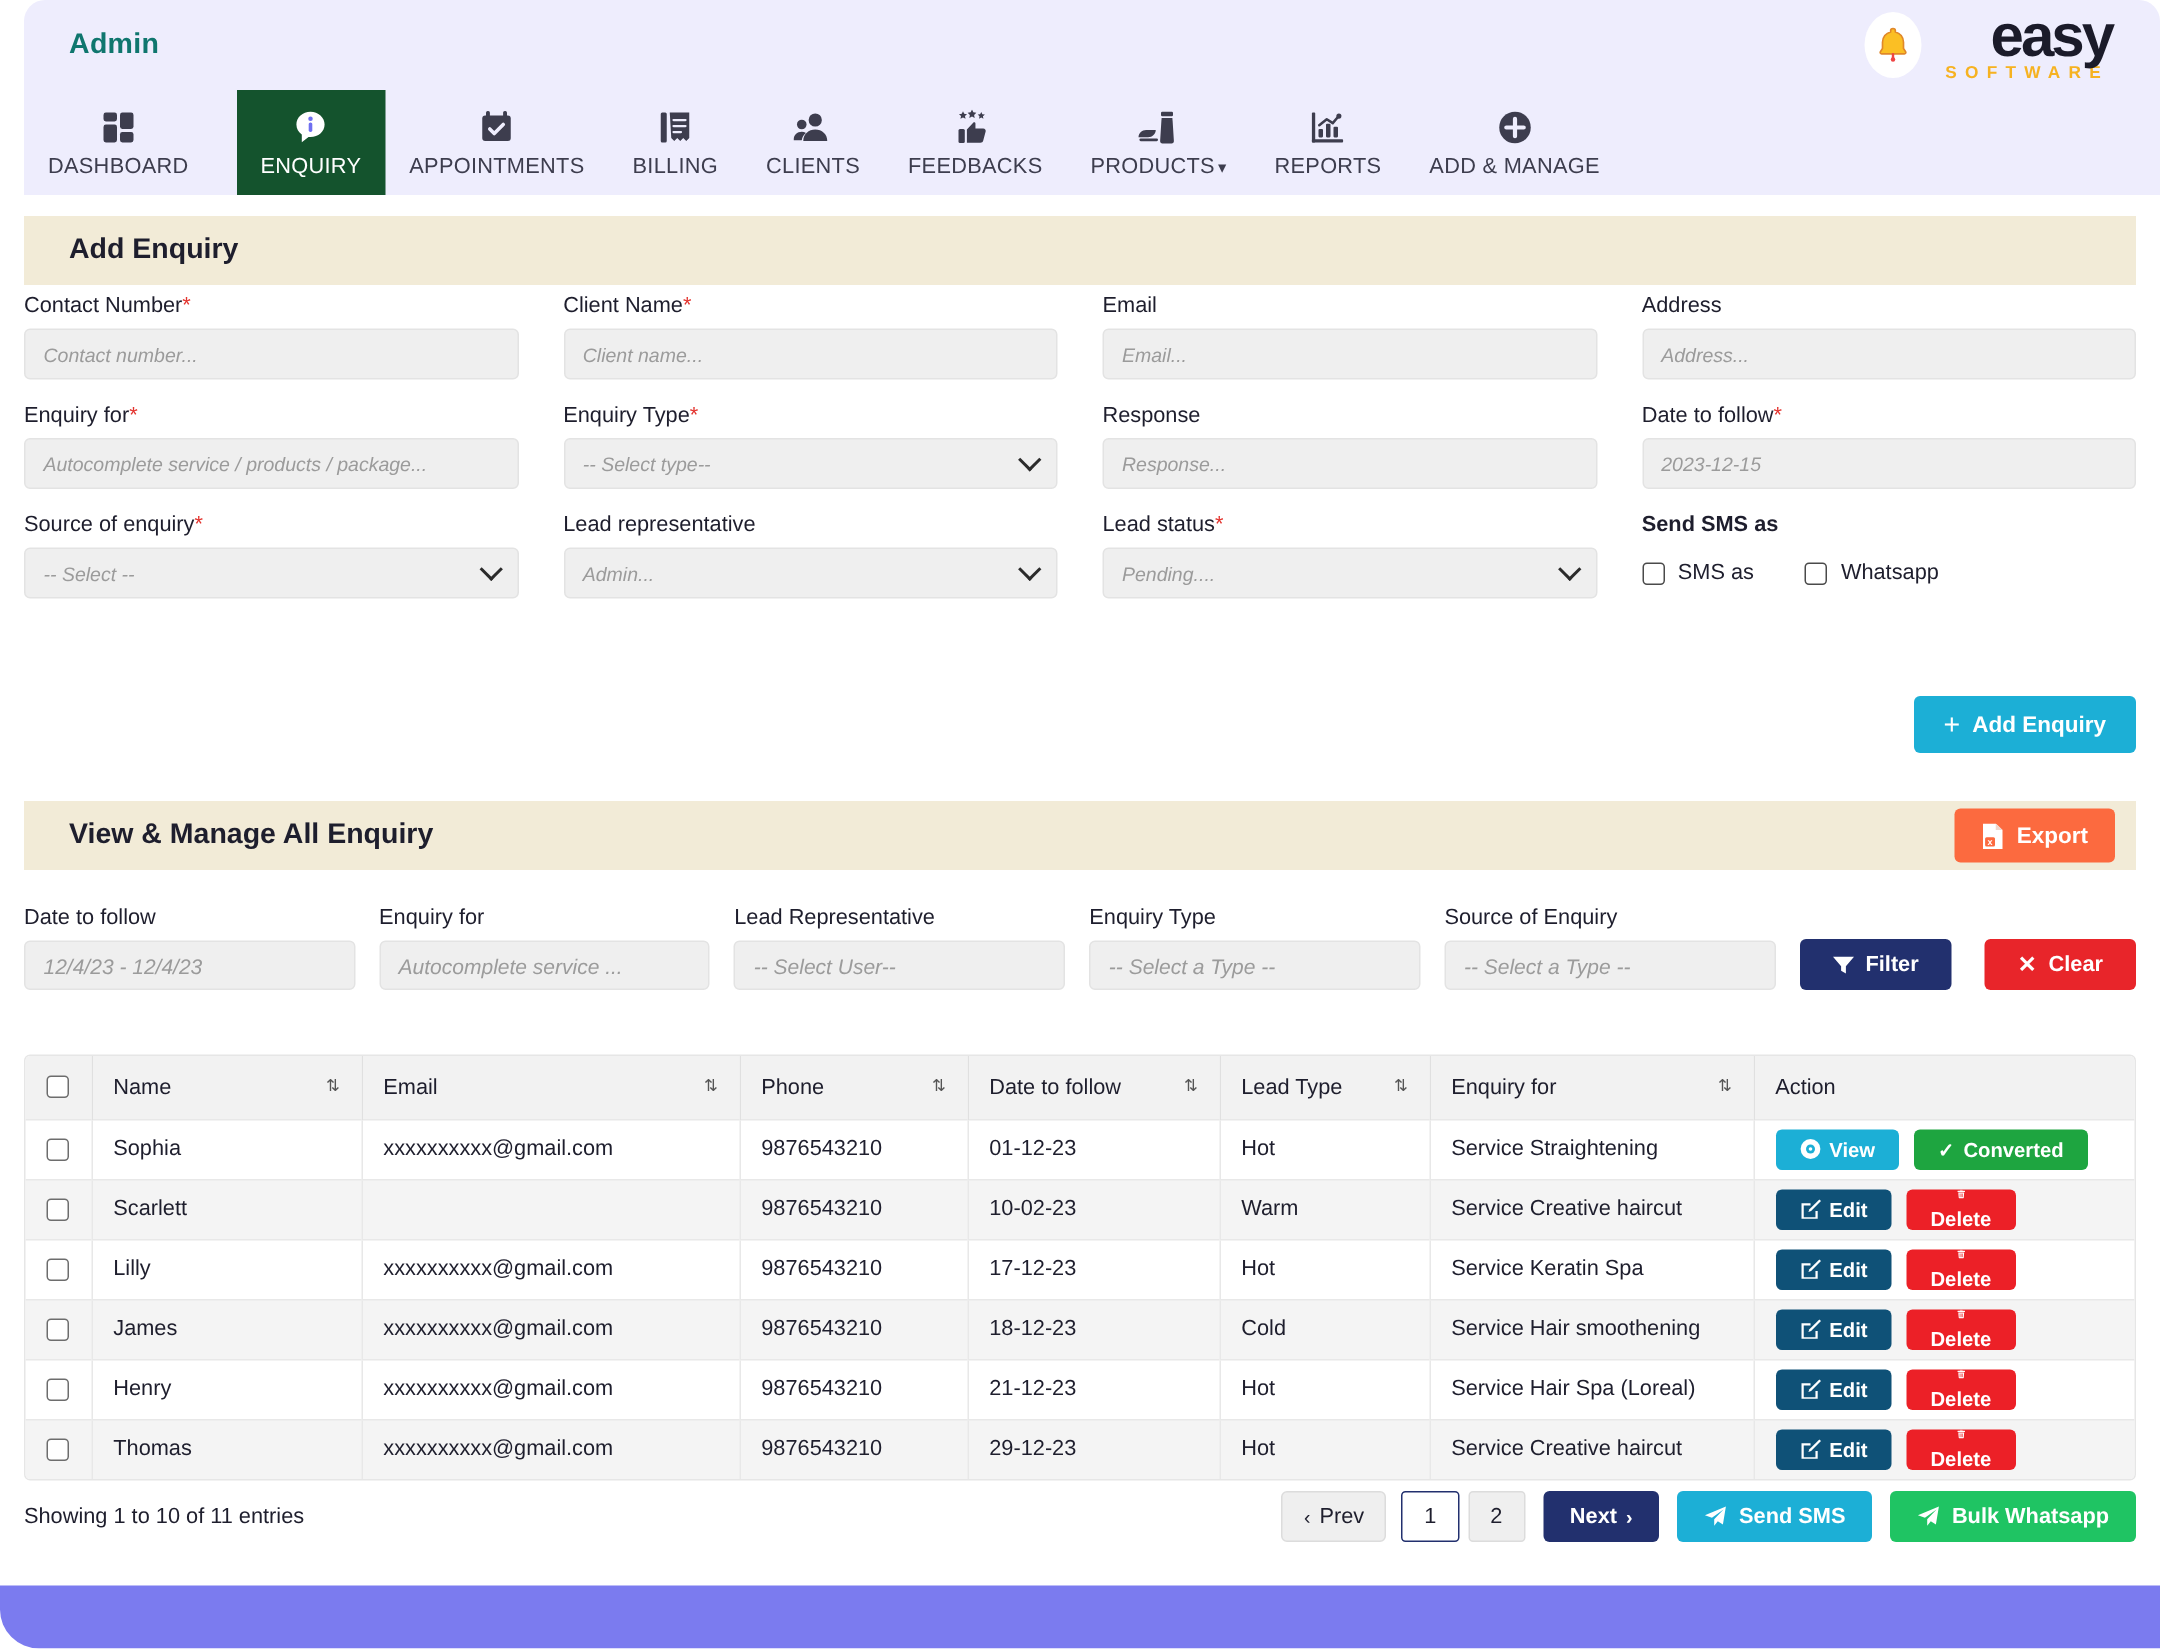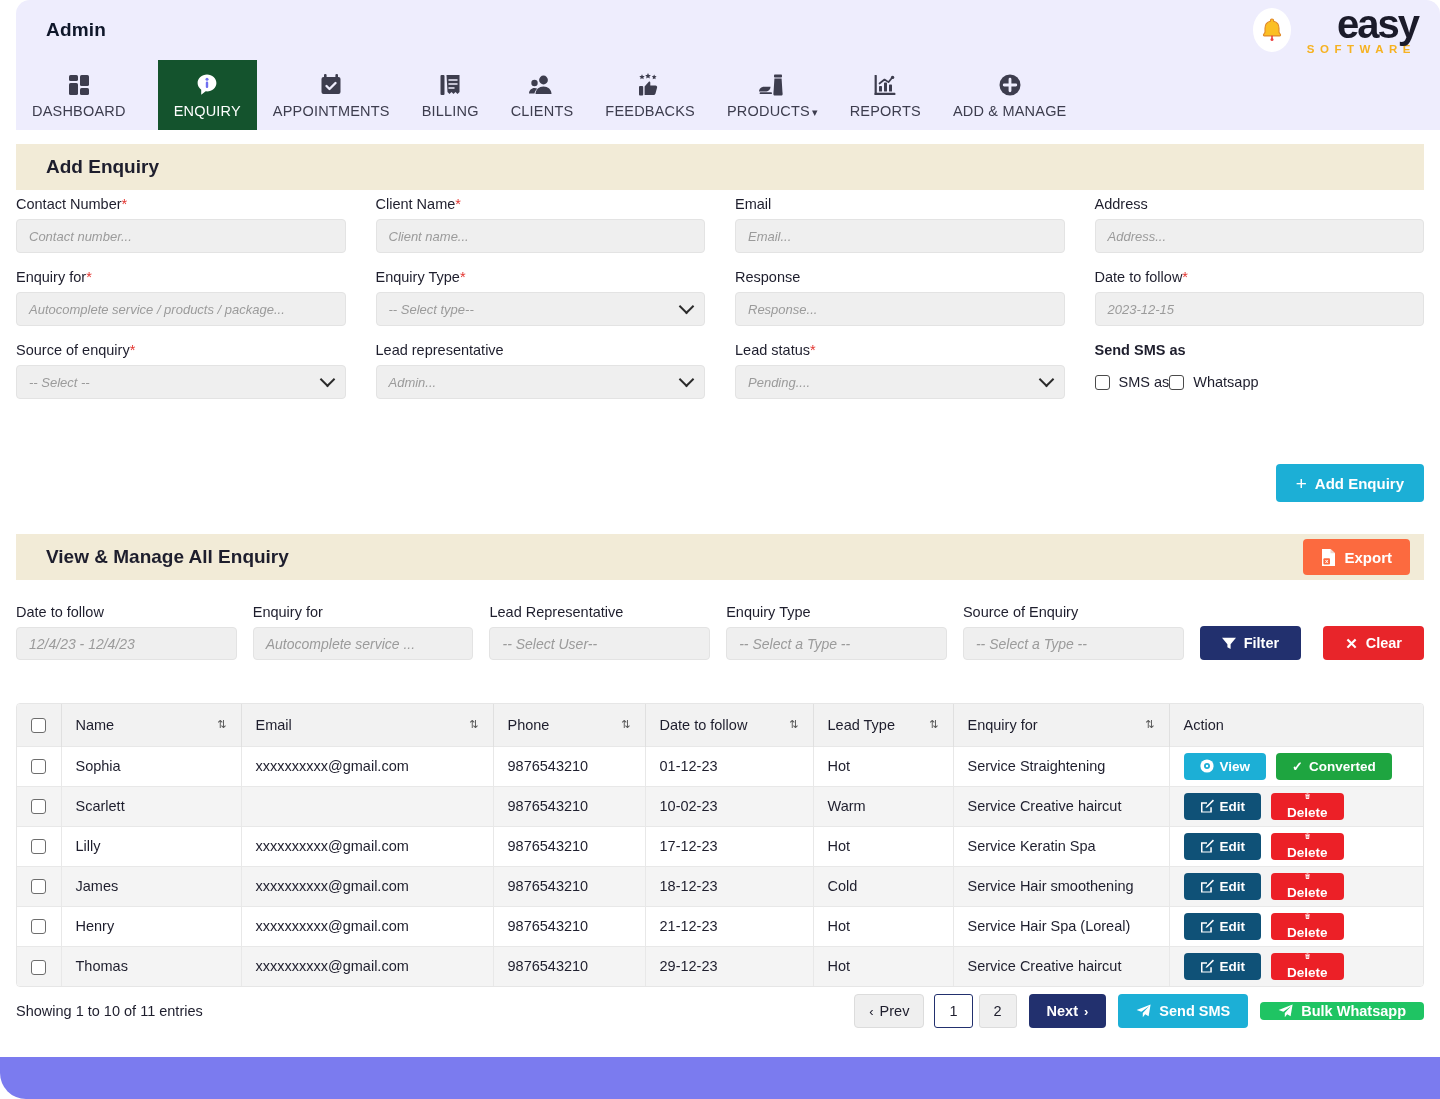--- a/index.html
+++ b/index.html
@@ -14,25 +14,25 @@
   
   .topbar {
     position: absolute; left: 16px; top: 0; width: 1424px; height: 60px;
     background: #eeedfd;
     border-radius: 0 0 0 0;
     border-top-left-radius: 14px;
     border-top-right-radius: 14px;
     display: flex; align-items: center;
   }
   .topbar-title {
-    margin-left: 30px; font-size: 19px; font-weight: bold; color: #0f172a;
+    margin-left: 30px; font-size: 19px; font-weight: bold; color: #0f766e;
     letter-spacing: .2px;
   }
   .topbar-right {
-    margin-left: auto; display: flex; align-items: center; gap: 16px; padding-right: 22px;
+    margin-left: auto; display: flex; align-items: center; gap: 16px; padding-right: 32px;
   }
   .bell-wrap {
     width: 38px; height: 44px; background: #fff; border-radius: 50%;
     display: flex; align-items: center; justify-content: center;
   }
   .logo { display: flex; flex-direction: column; align-items: flex-end; }
   .logo-main {
     font-size: 40px; font-weight: bold; color: #1b1b2a; line-height: .9;
     letter-spacing: -2px; position: relative;
   }
@@ -84,21 +84,21 @@
     width: 100%; height: 34px; background: #efefef; border: 1px solid #e3e3e3;
     border-radius: 4px; padding: 0 12px; font-size: 13px; color: #9b9b9b;
     font-style: italic; display: flex; align-items: center;
     font-family: "Liberation Sans", sans-serif;
   }
   .inp.sel { justify-content: space-between; }
   .chev {
     width: 11px; height: 11px; border-right: 2px solid #2b2b2b;
     border-bottom: 2px solid #2b2b2b; transform: rotate(45deg); margin-top: -5px;
   }
-  .checks { display: flex; align-items: center; height: 34px; }
+  .checks { display: flex; align-items: center; gap: 34px; height: 34px; }
   .check-item { display: flex; align-items: center; gap: 9px; cursor: pointer; }
   .cbox {
     width: 15px; height: 15px; border: 1.6px solid #4a4a4a; border-radius: 3px; background:#fff;
   }
   .check-lbl { font-size: 14.5px; color: #1e1e2d; }
 
   
   .btn {
     display: inline-flex; align-items: center; justify-content: center; gap: 8px;
     border: none; border-radius: 4px; color: #fff; font-size: 14.5px;
@@ -163,21 +163,21 @@
     border: 1px solid #dcdcdc; cursor: pointer; gap: 6px;
   }
   .pg.prev { border-radius: 4px; margin-right: 10px; }
   .pg.num { border-radius: 3px; margin-right: 6px; }
   .pg.num.active { background: #fff; border: 1px solid #22306e; }
   .pg.next {
     background: #22306e; color: #fff; border: none; border-radius: 4px;
     font-weight: bold; margin-left: 6px; margin-right: 12px; padding: 0 18px;
   }
   .btn-sms { height: 34px; padding: 0 18px; background: #1cafd6; margin-right: 12px; }
-  .btn-wa { height: 18px; padding: 0 18px; background: #1fc463; }
+  .btn-wa { height: 34px; padding: 0 18px; background: #1fc463; }
 
   
   .bottombar {
     position: absolute; left: 0; bottom: 0; width: 1440px; height: 42px;
     background: #7b7bef; border-bottom-left-radius: 26px;
   }
 </style>
 </head>
 <body>
 

